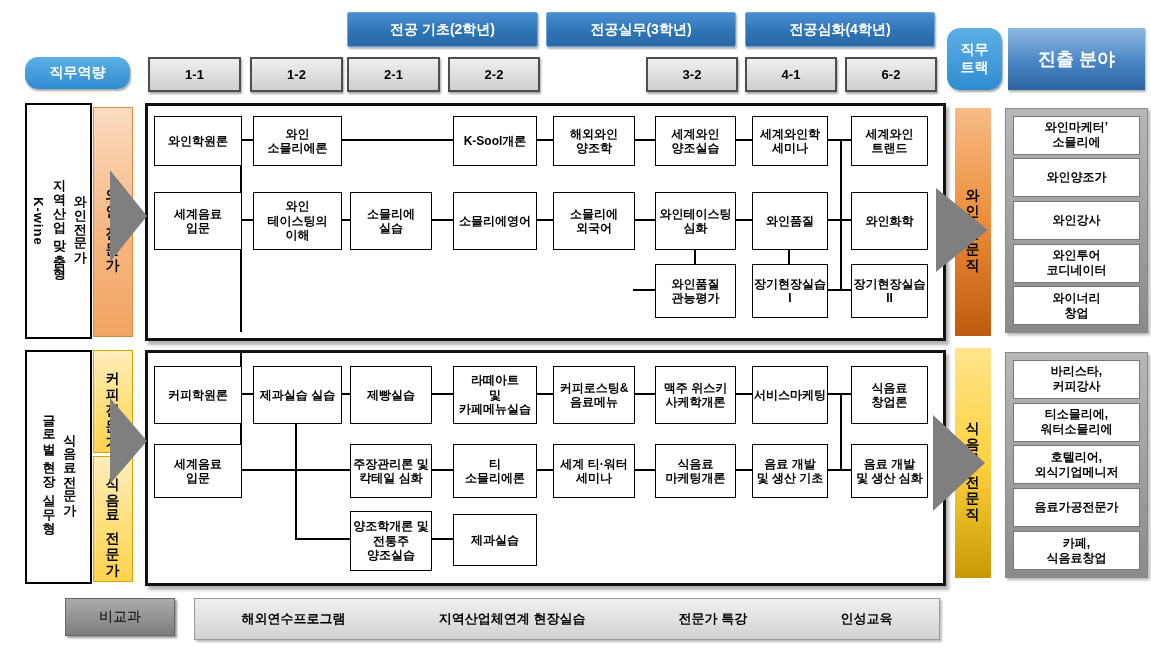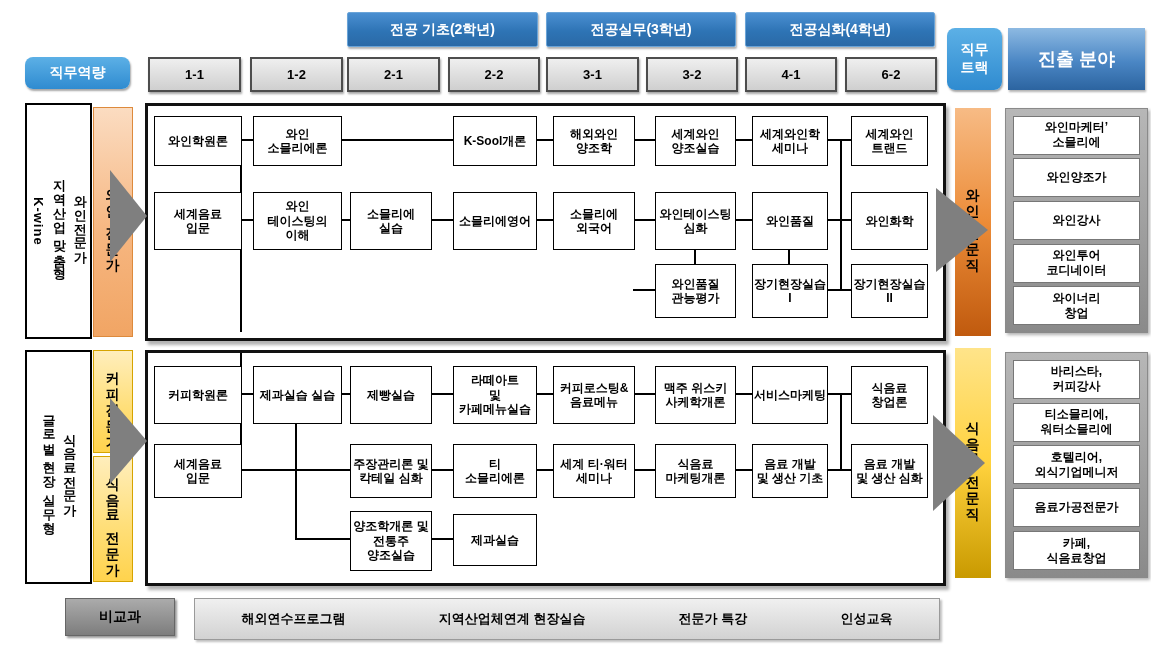--- a/index.html
+++ b/index.html
@@ -7,21 +7,21 @@
          font-family:"Liberation Sans",sans-serif;overflow:hidden;}
 
   
   .phase{position:absolute;top:12px;height:33px;display:flex;align-items:center;justify-content:center;
          background:linear-gradient(180deg,#4a8fd1 0%,#2e74b5 55%,#2a69a6 100%);
          color:#fff;font-weight:bold;font-size:14px;border:1px solid #6aa4d8;border-radius:2px;
          box-shadow:1px 2px 2px rgba(0,0,0,.3);}
   
   .bluelab{position:absolute;display:flex;align-items:center;justify-content:center;text-align:center;
          background:linear-gradient(180deg,#5cb0e6 0%,#2f8bd0 100%);color:#fff;font-weight:bold;
-         font-size:14px;border-radius:8px;box-shadow:1px 2px 2px rgba(0,0,0,.35);}
+         font-size:14px;border-radius:13px;box-shadow:1px 2px 2px rgba(0,0,0,.35);}
   
   .sem{position:absolute;top:57px;height:31px;display:flex;align-items:center;justify-content:center;
        background:linear-gradient(180deg,#efefef 0%,#cfcfcf 100%);border:2px solid #4d4d4d;
        font-weight:bold;font-size:13px;color:#000;box-shadow:1px 2px 2px rgba(0,0,0,.35);}
   
   .advance{position:absolute;display:flex;align-items:center;justify-content:center;
        background:linear-gradient(180deg,#8db9e2 0%,#4a86c4 55%,#2c64a0 100%);color:#fff;
        font-weight:bold;font-size:18px;box-shadow:1px 2px 2px rgba(0,0,0,.3);}
 
   
@@ -57,21 +57,21 @@
   .panel{position:absolute;width:143px;background:linear-gradient(180deg,#b7b7b7 0%,#8a8a8a 100%);
          border:1px solid #8a8a8a;box-shadow:2px 2px 3px rgba(0,0,0,.3);
          display:flex;flex-direction:column;justify-content:space-evenly;padding:3px 7px;box-sizing:border-box;}
   .career{height:37px;background:#fff;border:1px solid #777;display:flex;align-items:center;
           justify-content:center;text-align:center;font-weight:bold;font-size:12px;line-height:1.25;
           color:#000;white-space:pre-line;}
 
   
   .extra-label{position:absolute;left:65px;top:598px;width:108px;height:36px;display:flex;align-items:center;
           justify-content:center;background:linear-gradient(180deg,#ababab 0%,#7d7d7d 100%);
-          border:1px solid #666;font-weight:bold;font-size:14px;color:#000;box-shadow:2px 2px 2px rgba(0,0,0,.4);}
+          border:1px solid #666;font-weight:normal;font-size:14px;color:#000;box-shadow:2px 2px 2px rgba(0,0,0,.4);}
   .extra-bar{position:absolute;left:194px;top:598px;width:744px;height:40px;display:flex;align-items:center;
           justify-content:space-around;background:linear-gradient(180deg,#f0f0f0 0%,#d2d2d2 100%);
           border:1.5px solid #9a9a9a;box-shadow:2px 2px 2px rgba(0,0,0,.25);}
   .extra-item{font-weight:bold;font-size:13px;color:#000;}
 </style>
 </head>
 <body>
 
 <div id="stage">
 
@@ -80,21 +80,20 @@
   <div class="phase" style="left:745px;width:188px">전공심화(4학년)</div>
 
   <div class="bluelab" style="left:25px;top:57px;width:105px;height:32px">직무역량</div>
   <div class="bluelab" style="left:947px;top:28px;width:55px;height:62px;white-space:normal;padding:0 8px;box-sizing:border-box">직무 트랙</div>
   <div class="advance" style="left:1008px;top:28px;width:137px;height:62px">진출 분야</div>
 
   <div class="sem" style="left:148px;width:89px">1-1</div>
   <div class="sem" style="left:250px;width:89px">1-2</div>
   <div class="sem" style="left:347px;width:89px">2-1</div>
   <div class="sem" style="left:448px;width:88px">2-2</div>
-  <div class="sem" style="left:546px;width:89px">3-1</div>
   <div class="sem" style="left:646px;width:88px">3-2</div>
   <div class="sem" style="left:745px;width:88px">4-1</div>
   <div class="sem" style="left:845px;width:88px">6-2</div>
 
   <div class="vbox vwhite" style="left:25px;top:103px;width:63px;height:232px">와인전문가
 지역산업 맞춤형
 K-wine</div>
   <div class="vbox vorange" style="left:93px;top:107px;width:38px;height:228px">와인 전문가</div>
 
   <div class="frame" style="top:103px;height:232px"></div>

